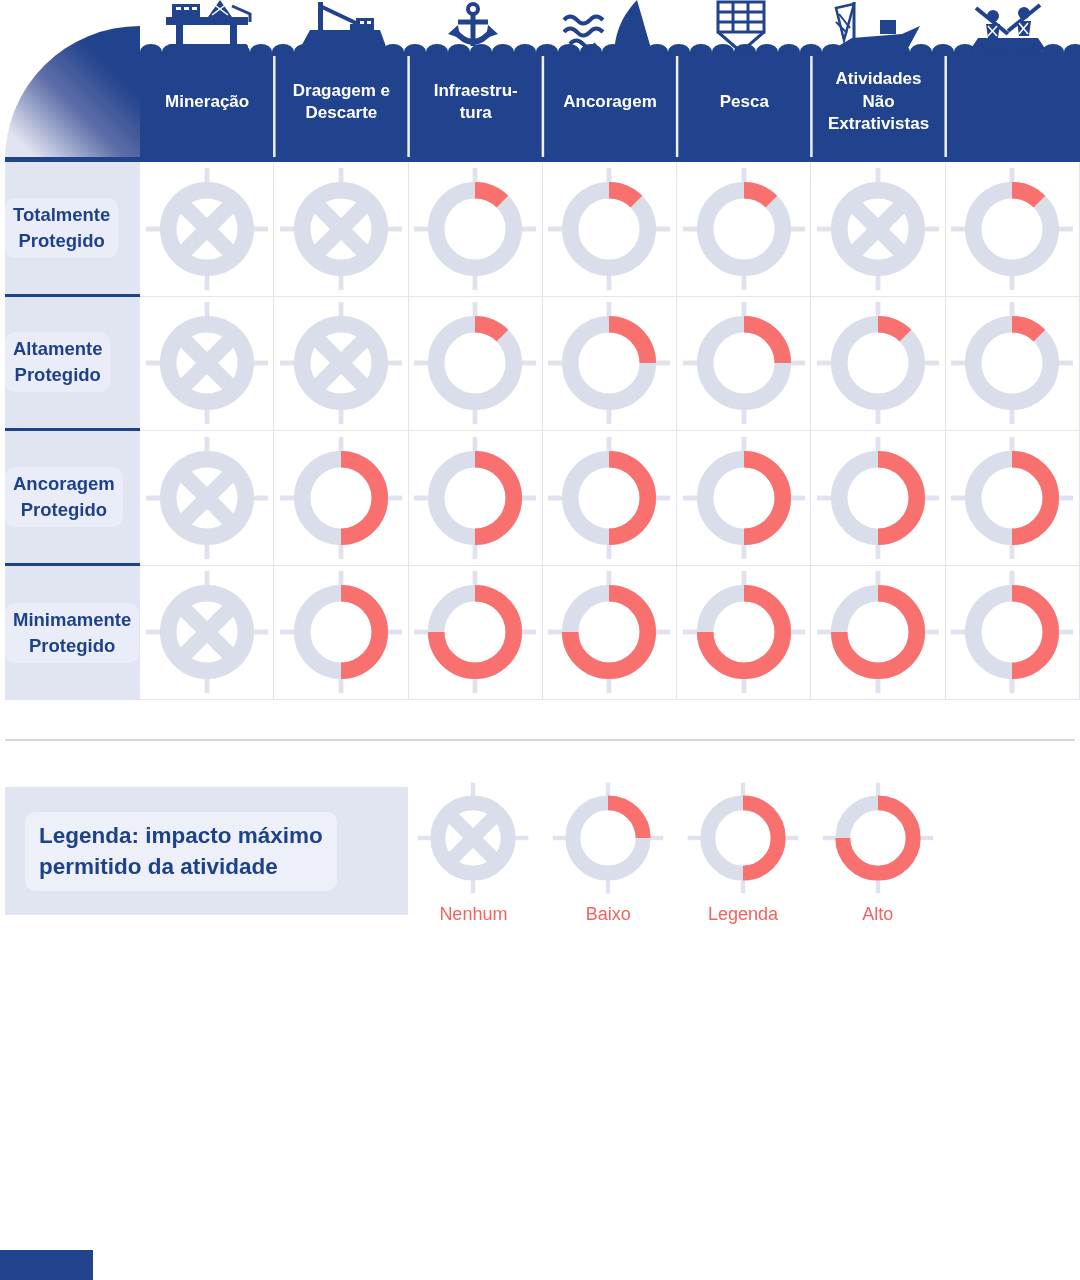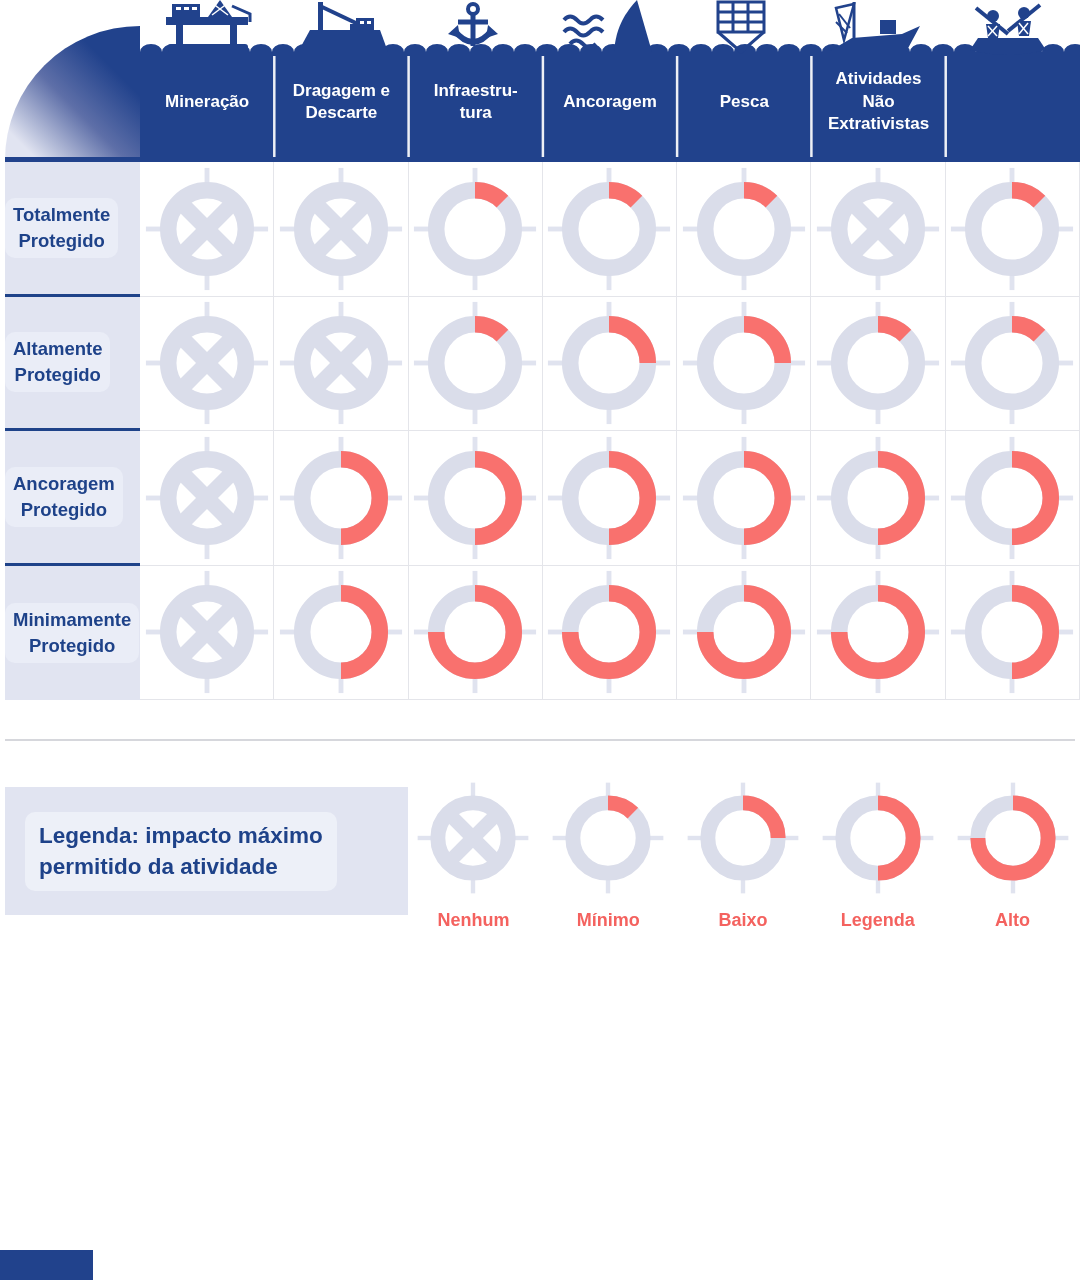--- a/index.html
+++ b/index.html
@@ -70,21 +70,21 @@
   }
   #legend-title{
     color:var(--label-text);font-weight:700;font-size:22.5px;line-height:1.4;
     white-space:pre-line;background:#edf0f8;border-radius:10px;padding:8px 14px;
   }
   #legend-items{
     left:406px;top:780px;width:674px;height:152px;
     display:grid;grid-template-columns:repeat(5,1fr);
   }
   .lslot{display:flex;flex-direction:column;align-items:center;justify-content:flex-start}
-  .llabel{margin-top:14px;color:var(--legend-red);font-weight:700;font-size:18px}
+  .llabel{margin-top:8px;color:var(--legend-red);font-weight:400;font-size:18px}
 
   #footer-mark{left:0;top:1250px;width:93px;height:30px;background:var(--header-blue)}
 </style>
 </head>
 <body>
 
 <svg id="banner" class="abs" viewBox="0 0 940 162" width="940" height="162">
 
   <path fill="currentColor" d="M0,52
     a11,8 0 0 1 22,0 a11,8 0 0 1 22,0 a11,8 0 0 1 22,0 a11,8 0 0 1 22,0 a11,8 0 0 1 22,0
@@ -606,58 +606,45 @@
     </div>
     <div class="lslot">
       <svg viewBox="0 0 132 132" width="116" height="116">
         <g stroke="#e0e3ef" stroke-width="5">
           <line x1="66" y1="3" x2="66" y2="19"></line>
           <line x1="66" y1="113" x2="66" y2="129"></line>
           <line x1="3" y1="66" x2="19" y2="66"></line>
           <line x1="113" y1="66" x2="129" y2="66"></line>
         </g>
         <circle cx="66" cy="66" r="40" fill="none" stroke="#daddea" stroke-width="17"></circle>
-        <path d="M66,26 A40,40 0 0 1 94.28,37.72" fill="none" stroke="#f9716e" stroke-width="17"></path>
-      </svg>
-      <div class="llabel">Mínimo</div>
+        <path d="M66,26 A40,40 0 0 1 106.00,66.00" fill="none" stroke="#f9716e" stroke-width="17"></path>
+      </svg>
+      <div class="llabel">Baixo</div>
     </div>
     <div class="lslot">
       <svg viewBox="0 0 132 132" width="116" height="116">
         <g stroke="#e0e3ef" stroke-width="5">
           <line x1="66" y1="3" x2="66" y2="19"></line>
           <line x1="66" y1="113" x2="66" y2="129"></line>
           <line x1="3" y1="66" x2="19" y2="66"></line>
           <line x1="113" y1="66" x2="129" y2="66"></line>
         </g>
         <circle cx="66" cy="66" r="40" fill="none" stroke="#daddea" stroke-width="17"></circle>
-        <path d="M66,26 A40,40 0 0 1 106.00,66.00" fill="none" stroke="#f9716e" stroke-width="17"></path>
-      </svg>
-      <div class="llabel">Baixo</div>
+        <path d="M66,26 A40,40 0 0 1 66.00,106.00" fill="none" stroke="#f9716e" stroke-width="17"></path>
+      </svg>
+      <div class="llabel">Legenda</div>
     </div>
     <div class="lslot">
       <svg viewBox="0 0 132 132" width="116" height="116">
         <g stroke="#e0e3ef" stroke-width="5">
           <line x1="66" y1="3" x2="66" y2="19"></line>
           <line x1="66" y1="113" x2="66" y2="129"></line>
           <line x1="3" y1="66" x2="19" y2="66"></line>
           <line x1="113" y1="66" x2="129" y2="66"></line>
         </g>
         <circle cx="66" cy="66" r="40" fill="none" stroke="#daddea" stroke-width="17"></circle>
-        <path d="M66,26 A40,40 0 0 1 66.00,106.00" fill="none" stroke="#f9716e" stroke-width="17"></path>
-      </svg>
-      <div class="llabel">Legenda</div>
-    </div>
-    <div class="lslot">
-      <svg viewBox="0 0 132 132" width="116" height="116">
-        <g stroke="#e0e3ef" stroke-width="5">
-          <line x1="66" y1="3" x2="66" y2="19"></line>
-          <line x1="66" y1="113" x2="66" y2="129"></line>
-          <line x1="3" y1="66" x2="19" y2="66"></line>
-          <line x1="113" y1="66" x2="129" y2="66"></line>
-        </g>
-        <circle cx="66" cy="66" r="40" fill="none" stroke="#daddea" stroke-width="17"></circle>
         <path d="M66,26 A40,40 0 1 1 26.00,66.00" fill="none" stroke="#f9716e" stroke-width="17"></path>
       </svg>
       <div class="llabel">Alto</div>
     </div>
   </div>
 
 <div id="footer-mark" class="abs"></div>
 
 </body></html>

